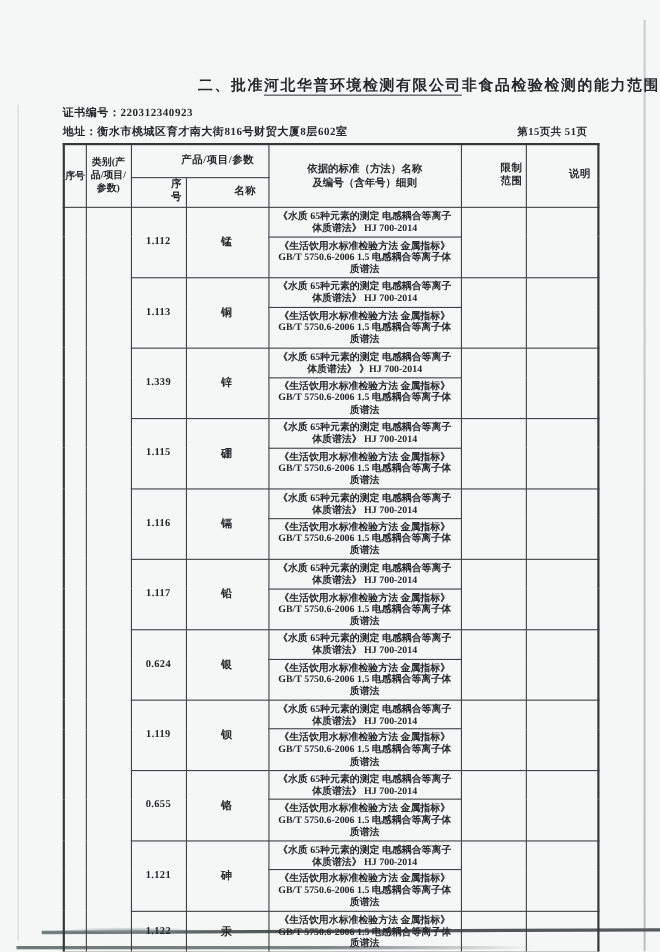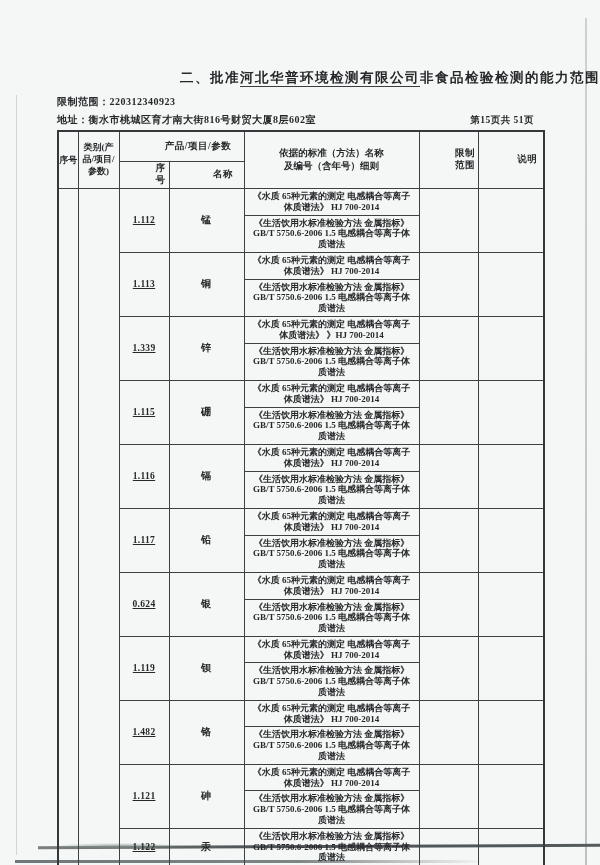--- a/index.html
+++ b/index.html
@@ -37,42 +37,42 @@
     border-collapse:collapse; table-layout:fixed; }
   .cap-table td, .cap-table th { border:1px solid #3d4144; padding:1px 2px;
     text-align:center; vertical-align:middle; font-weight:700; overflow:hidden; }
   .cap-table { border:2px solid #34383b; }
   th.h-main { font-size:9.5px; line-height:1.25; letter-spacing:.5px;padding-left:35px; }
   th.h-seq1 { font-size:9px; letter-spacing:0; padding:0; }
   th.h-cat { font-size:9px; line-height:1.3; padding:1px 3px; }
   th.h-std { font-size:9.5px;margin-left:28px; }
   .hdr-top th { height:27px; }
   .hdr-sub th { height:24px; }
-  td.c-no { font-size:9.5px; letter-spacing:.3px;text-decoration:underline; }
+  td.c-no { font-size:9.5px; letter-spacing:.3px; }
   td.c-name { font-size:10px; letter-spacing:1px; }
   td.c-std { font-size:9px; line-height:1.2; padding:2px 4px; text-align:center; }
   tr.r-main td.c-std { height:21px; }
   tr.r-sub td.c-std { height:31px; }
   td.c-seq, td.c-cat, td.c-limit, td.c-note { background:transparent; }
 </style>
 </head>
 <body>
 
 <div class="scan-edge-right"></div>
 <div class="scan-edge-left"></div>
 <div class="page-edge-bottom"></div>
 <div class="page-edge-smudge"></div>
 <div class="scanner-strip"></div>
 
 <div class="title">
   <span>二、批准</span><span class="u">河北华普环境检测有限公司</span><span>非食品检验检测的能力范围</span>
 </div>
 
 <div class="info-line cert-line">
-  <span>限制范围：</span><span>220312340923</span>
+  <span>证书编号：</span><span>220312340923</span>
 </div>
 
 <div class="info-line addr-line">
   <span>地址：</span><span>衡水市桃城区育才南大街816号财贸大厦8层602室</span>
 </div>
 
 <div class="page-indicator">第15页共 51页</div>
 
 <table class="cap-table">
   <colgroup>
@@ -186,21 +186,21 @@
     <td class="c-name" rowspan="2">钡</td>
     <td class="c-std">《水质 65种元素的测定 电感耦合等离子体质谱法》 HJ 700-2014</td>
     <td class="c-limit" rowspan="2"></td>
     <td class="c-note" rowspan="2"></td>
   </tr>
   <tr class="r-sub">
     <td class="c-std">《生活饮用水标准检验方法 金属指标》GB/T 5750.6-2006 1.5 电感耦合等离子体质谱法</td>
   </tr>
 
   <tr class="r-main">
-    <td class="c-no" rowspan="2">1.482</td>
+    <td class="c-no" rowspan="2">0.655</td>
     <td class="c-name" rowspan="2">铬</td>
     <td class="c-std">《水质 65种元素的测定 电感耦合等离子体质谱法》 HJ 700-2014</td>
     <td class="c-limit" rowspan="2"></td>
     <td class="c-note" rowspan="2"></td>
   </tr>
   <tr class="r-sub">
     <td class="c-std">《生活饮用水标准检验方法 金属指标》GB/T 5750.6-2006 1.5 电感耦合等离子体质谱法</td>
   </tr>
 
   <tr class="r-main">

